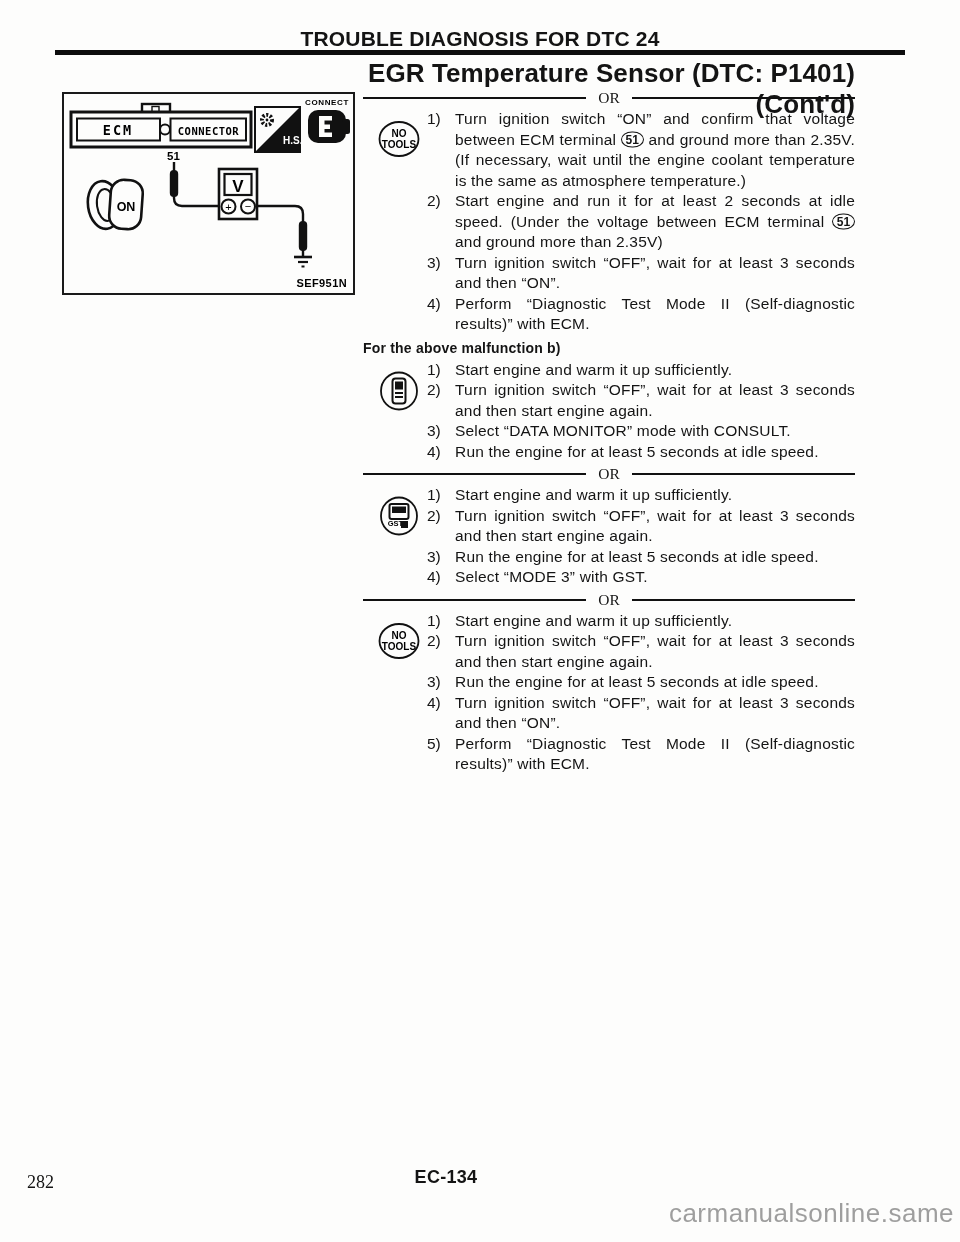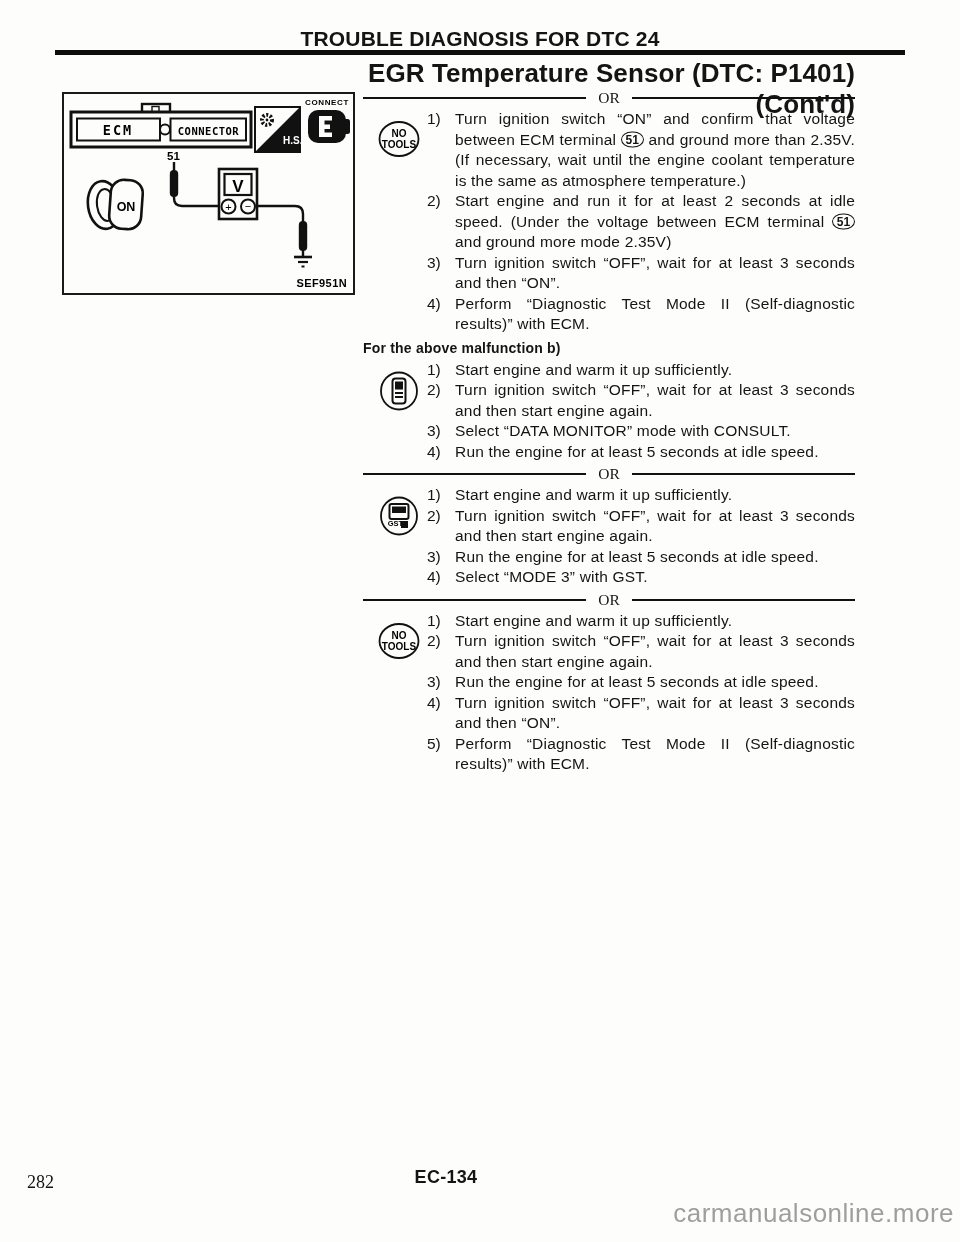--- a/index.html
+++ b/index.html
@@ -156,21 +156,21 @@
         <text x="21" y="16.5" font-size="10" font-weight="bold" text-anchor="middle" font-family="Liberation Sans, sans-serif">NO</text>
         <text x="21" y="27.5" font-size="10" font-weight="bold" text-anchor="middle" font-family="Liberation Sans, sans-serif">TOOLS</text>
       </svg>
     </span>
     <div class="step">
       <span class="step-num">1)</span>
       <div class="step-text"><span>Turn ignition switch “ON” and confirm that voltage between ECM terminal </span><span class="term-oval">51</span><span> and ground more than 2.35V. (If necessary, wait until the engine coolant temperature is the same as atmosphere temperature.)</span></div>
     </div>
     <div class="step">
       <span class="step-num">2)</span>
-      <div class="step-text"><span>Start engine and run it for at least 2 seconds at idle speed. (Under the voltage between ECM terminal </span><span class="term-oval">51</span><span> and ground more mode 2.35V)</span></div>
+      <div class="step-text"><span>Start engine and run it for at least 2 seconds at idle speed. (Under the voltage between ECM terminal </span><span class="term-oval">51</span><span> and ground more than 2.35V)</span></div>
     </div>
     <div class="step">
       <span class="step-num">3)</span>
       <div class="step-text">Turn ignition switch “OFF”, wait for at least 3 seconds and then “ON”.</div>
     </div>
     <div class="step">
       <span class="step-num">4)</span>
       <div class="step-text">Perform “Diagnostic Test Mode II (Self-diagnostic results)” with ECM.</div>
     </div>
   </div>
@@ -272,13 +272,13 @@
     <div class="step">
       <span class="step-num">5)</span>
       <div class="step-text">Perform “Diagnostic Test Mode II (Self-diagnostic results)” with ECM.</div>
     </div>
   </div>
 
 </div>
 
 <div class="page-number">282</div>
 <div class="page-code">EC-134</div>
-<div class="watermark">carmanualsonline.more</div>
+<div class="watermark">carmanualsonline.same</div>
 
 </body></html>

